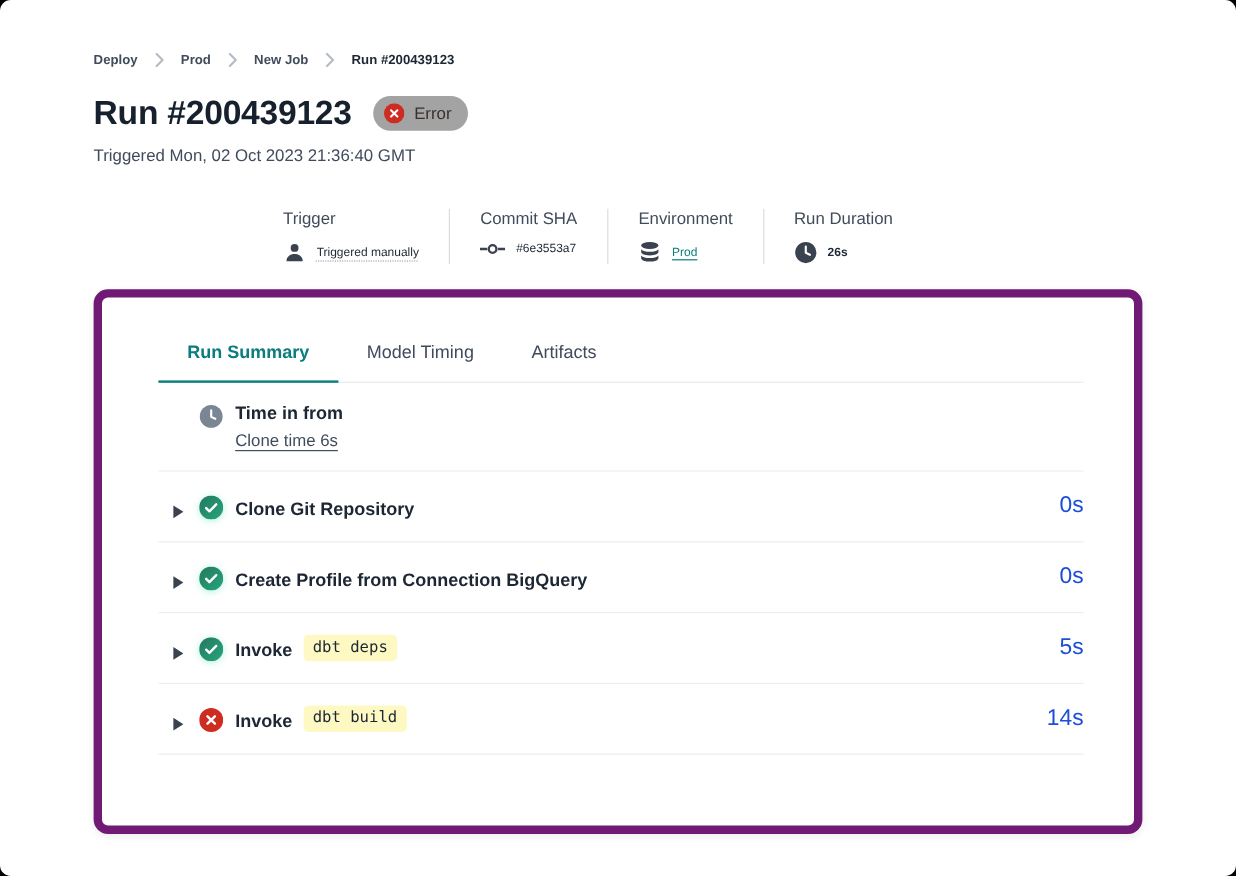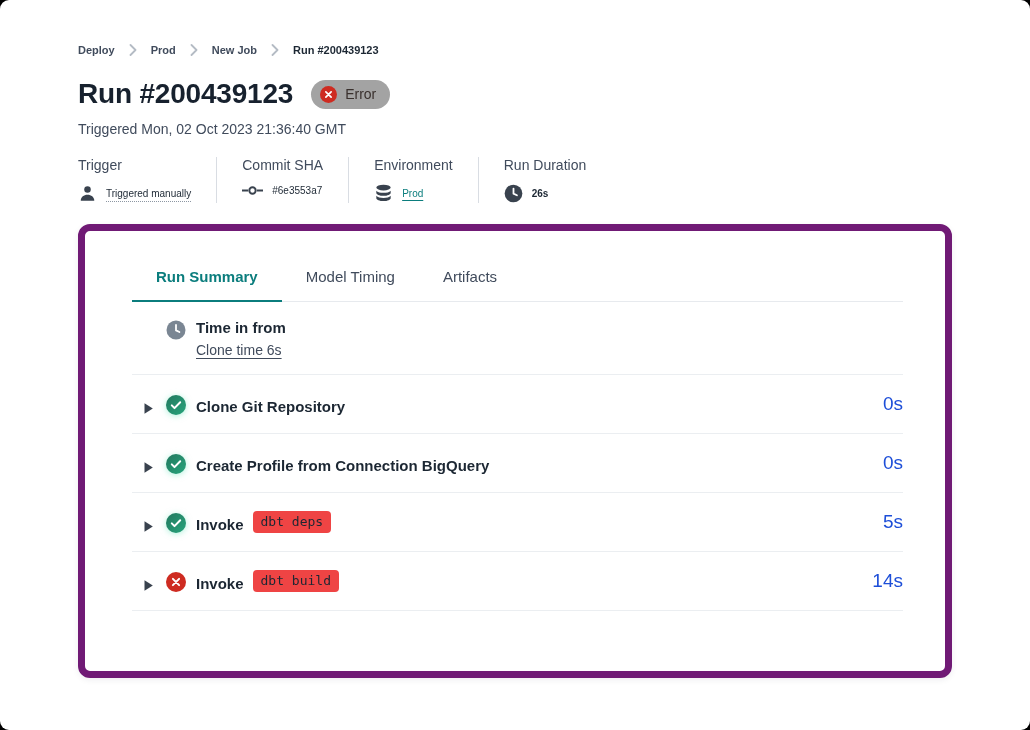--- a/index.html
+++ b/index.html
@@ -38,21 +38,21 @@
   .rerun-btn {
     margin-top: 7px;
     display: inline-flex; align-items: center; gap: 9px;
     background: #0b7d7d; color: #fff; border: none; cursor: pointer;
     font-family: inherit; font-size: 15px; font-weight: 600;
     padding: 0 16px; height: 37px; border-radius: 5px;
     box-shadow: 0 0 0 4px rgba(11,125,125,0.10);
   }
 
   
-  .meta-row { display: flex; margin-top: 20px; }
+  .meta-row { display: flex; margin-top: 37px; justify-content: center; }
   .meta-item { padding-right: 25px; margin-right: 25px; border-right: 1px solid #d9dde3; }
   .meta-item:last-child { border-right: none; }
   .meta-label { font-size: 14px; color: #404b5c; }
   .meta-value { display: flex; align-items: center; gap: 9px; margin-top: 11px; font-size: 10px; color: #1c2733; }
   .dotted-underline { text-decoration: underline dotted #8d97a3; text-underline-offset: 4px; cursor: help; }
   .env-link { color: #0b7d7d; text-decoration: underline; text-underline-offset: 3px; cursor: pointer; }
   .duration-strong { font-weight: 700; }
 
   
   .card {
@@ -77,21 +77,21 @@
     text-decoration: underline; text-underline-offset: 3px; cursor: pointer; }
 
   
   .step-row { display: flex; align-items: flex-end; padding: 18px 0 18px 11px; border-bottom: 1px solid #ebeef1; cursor: pointer; }
   .caret { display: inline-flex; width: 11px; margin-right: 12px; flex: none; }
   .status-dot { display: inline-flex; flex: none; }
   .status-dot.success svg { filter: drop-shadow(0 1px 3px rgba(110,230,190,0.55)); }
   .step-label { margin-left: 10px; font-size: 15px; font-weight: 700; color: #1c2733; }
   .cmd-chip {
     margin-left: 9px; font-family: "DejaVu Sans Mono", "Liberation Mono", monospace;
-    font-size: 13px; background: #ef4444; border-radius: 4px; padding: 3px 8px 4px 8px; color: #1c2733;
+    font-size: 13px; background: #fef9c3; border-radius: 4px; padding: 3px 8px 4px 8px; color: #1c2733;
   }
   .step-spacer { flex: 1; }
   .step-duration { font-size: 19px; color: #1d4ed8; }
 
   
   .card-footer { padding: 21px 0 24px 0; font-size: 14px; color: #404b5c; }
 </style>
 </head>
 <body>
 

